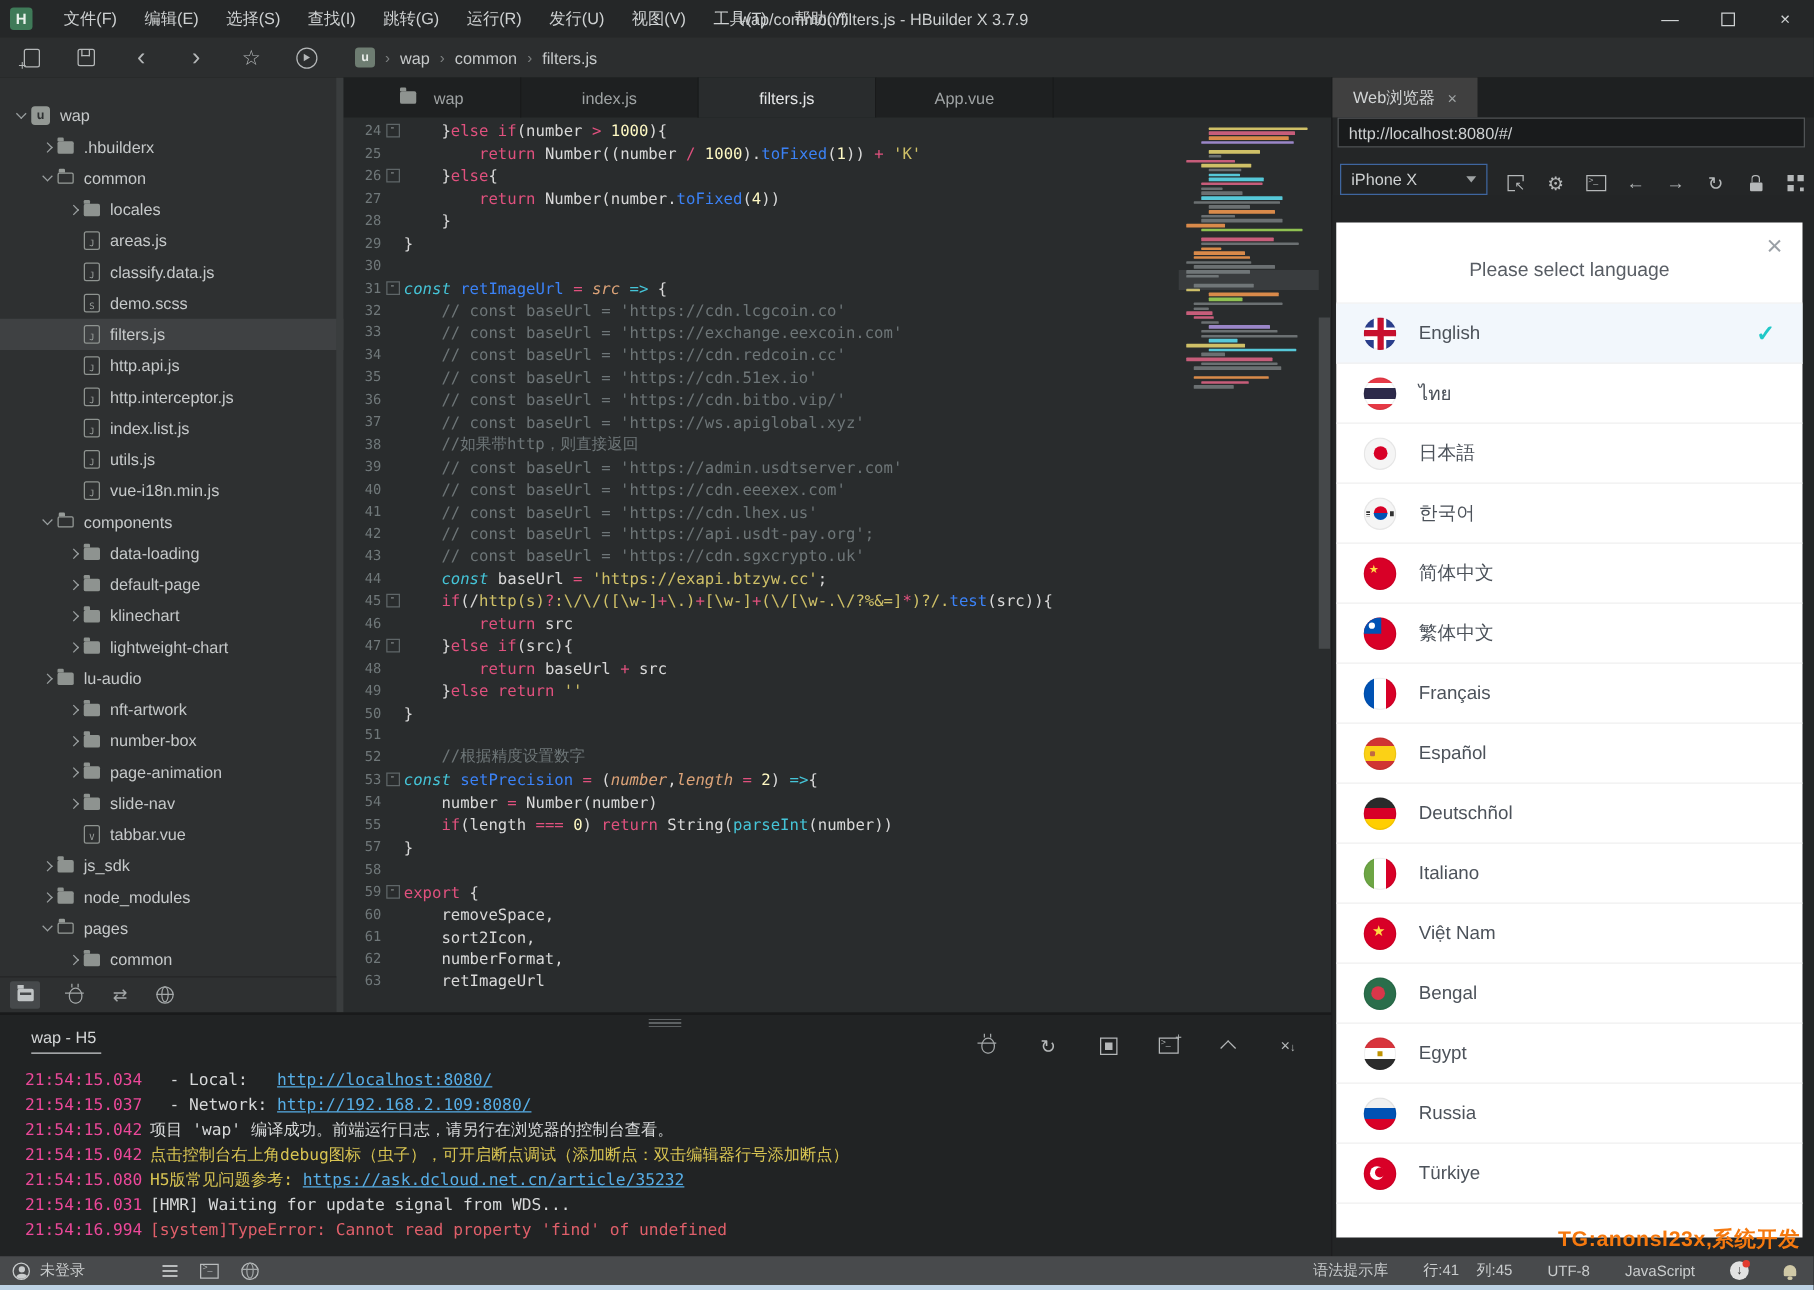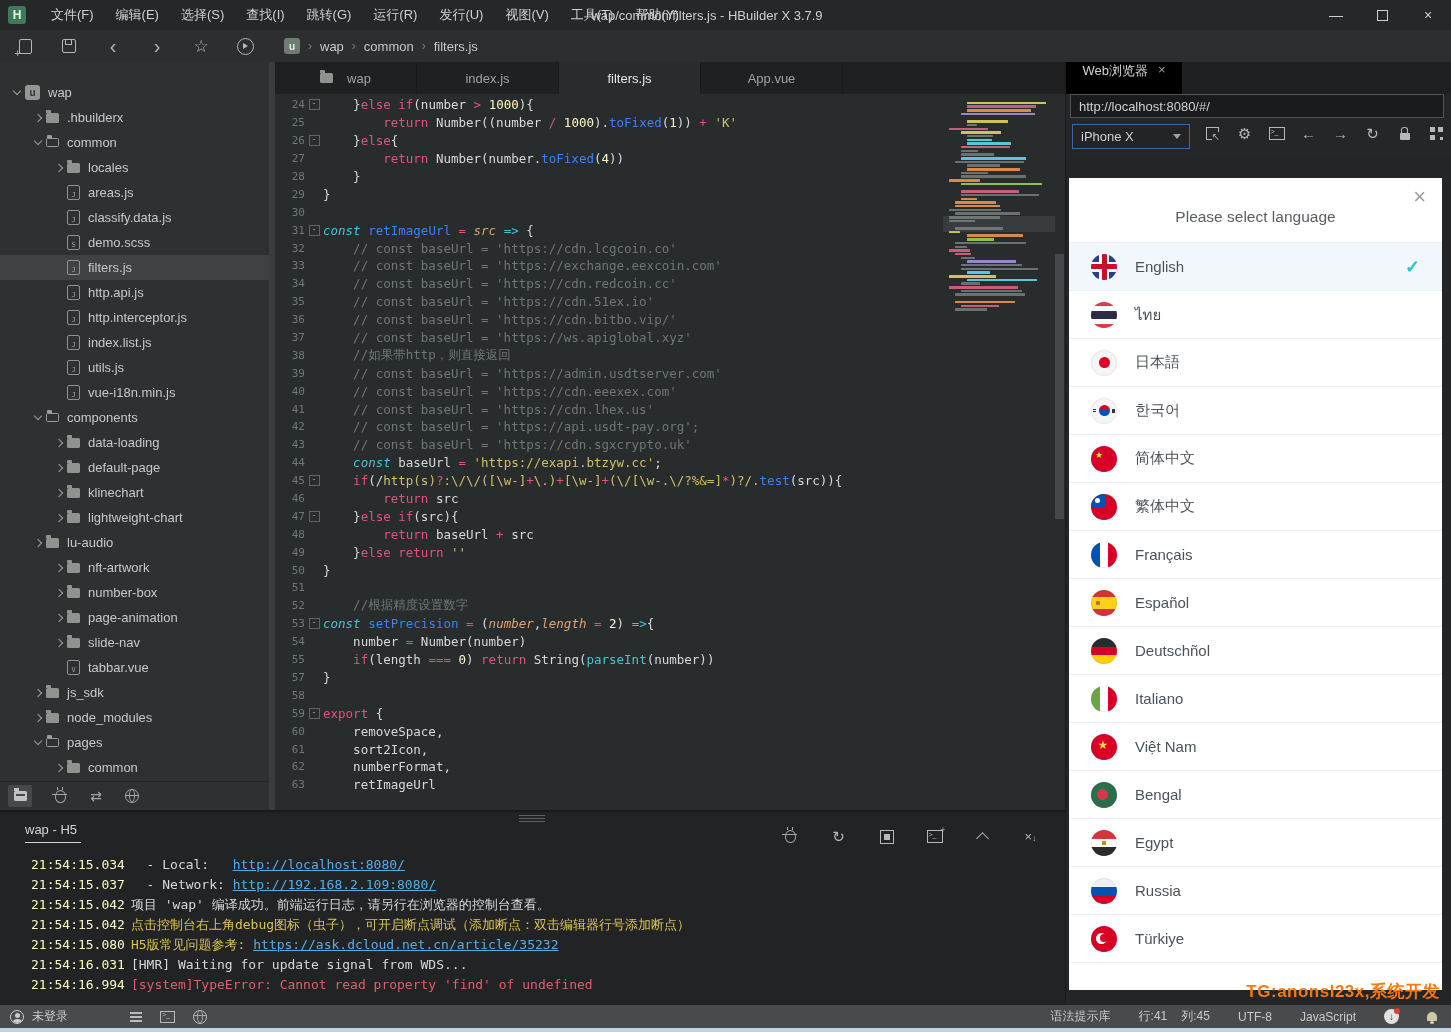--- a/index.html
+++ b/index.html
@@ -78,25 +78,25 @@
   .tk-p{color:#d8d8d8;} .tk-k{color:#e0517e;} .tk-c{color:#45c5d8;font-style:italic;}
   .tk-i{color:#45c5d8;} .tk-f{color:#3b82f6;} .tk-n{color:#fef9c3;}
   .tk-s{color:#cfc067;} .tk-m{color:#6e7678;} .tk-a{color:#dca378;font-style:italic;}
   .minimap{position:absolute;right:16px;top:4px;width:100px;height:216px;}
   .mm-bar{height:2.5px;margin-bottom:1.2px;border-radius:0.5px;}
   .mm-band{position:absolute;left:-6px;right:-6px;top:118px;height:16px;background:rgba(140,150,155,.16);}
   .escroll{position:absolute;right:1px;top:160px;width:9px;height:265px;background:#45484a;}
   
   .browser{top:62px;left:1065px;width:386px;height:943px;background:#242627;border-left:1px solid #1a1b1c;}
   .btabbar{height:32px;background:#1e2021;display:flex;}
-  .btab{width:116px;background:#000000;color:#d2d5d6;font-size:13px;display:flex;justify-content:center;gap:10px;}
+  .btab{width:116px;background:#404040;color:#d2d5d6;font-size:13px;display:flex;align-items:center;justify-content:center;gap:10px;}
   .btab .x{color:#9fa3a4;font-size:13px;}
   .urlrow{height:30px;display:flex;align-items:flex-start;}
   .urlrow input{margin:0 8px 0 4px;flex:1;height:22px;background:#191b1c;border:1px solid #515456;color:#ced1d2;font-size:13px;padding:0 8px;outline:none;font-family:"Liberation Sans",sans-serif;}
-  .devrow{height:32px;display:flex;align-items:flex-start;}
+  .devrow{height:32px;display:flex;align-items:flex-end;}
   .dev-select{width:100px;height:23px;margin-left:6px;border:1px solid #3f66a0;background:#222425;display:flex;align-items:center;justify-content:space-between;padding:0 8px;font-size:13px;color:#ced1d2;}
   .dev-caret{width:0;height:0;border-left:4px solid transparent;border-right:4px solid transparent;border-top:5px solid #9ea2a3;}
   .brow-ic{margin-left:13px;width:19px;height:19px;display:flex;align-items:center;justify-content:center;color:#b5b8b9;font-size:15px;}
   .i-external{width:11px;height:11px;border:1.5px solid #b5b8b9;position:relative;}
   .i-external::after{content:'↖';position:absolute;right:-2px;bottom:-3px;font-size:10px;color:#b5b8b9;background:#242627;line-height:1;}
   .i-term{width:14px;height:11px;border:1.4px solid #b5b8b9;position:relative;font-size:7px;color:#b5b8b9;}
   .i-term::after{content:'>_';position:absolute;left:1px;top:0px;letter-spacing:0;}
   .i-term .plus{position:absolute;right:-4px;top:-6px;font-size:9px;}
   .i-unlock{width:10px;height:7px;background:#b5b8b9;border-radius:1px;position:relative;margin-top:6px;}
   .i-unlock::before{content:'';position:absolute;top:-6px;left:1px;width:5px;height:5px;border:1.5px solid #b5b8b9;border-bottom:none;border-radius:3px 3px 0 0;}
@@ -143,21 +143,21 @@
   .con-tab{display:inline-block;margin:10px 0 0 25px;font-size:13px;color:#d4d6d7;padding:0 4px 5px 0;border-bottom:1px solid #cdd0d1;}
   .con-icons{position:absolute;top:16px;right:26px;display:flex;gap:31px;}
   .con-ic{width:17px;height:17px;display:flex;align-items:center;justify-content:center;color:#b5b8b9;font-size:15px;}
   .i-stop{width:12px;height:12px;border:1.4px solid #b5b8b9;display:flex;align-items:center;justify-content:center;}
   .i-stop::before{content:'';width:6px;height:6px;background:#b5b8b9;}
   .i-collapse{width:8px;height:8px;border-left:1.6px solid #b5b8b9;border-top:1.6px solid #b5b8b9;transform:rotate(45deg);margin-top:4px;}
   .i-clear{font-size:13px;color:#b5b8b9;}
   .i-clear::after{content:'↓';font-size:9px;}
   .con-lines{margin:12px 0 0 20px;font-family:"DejaVu Sans Mono",monospace;font-size:13px;line-height:20px;}
   .con-line{white-space:pre;}
-  .t{color:#fef9c3;margin-right:6px;margin-left:11px;}
+  .t{color:#ec4899;margin-right:6px;}
   .c-w{color:#d6d8d9;} .c-y{color:#d8c452;} .c-r{color:#df5f6a;}
   .c-l{color:#57aee6;text-decoration:underline;}
   
   .statusbar{top:1005px;left:0;right:0;height:23px;background:#484a4c;display:flex;align-items:center;font-size:12px;color:#c9cccd;}
   .sb-left{display:flex;align-items:center;margin-left:10px;gap:8px;}
   .i-user{width:12px;height:12px;border:1.3px solid #c9cccd;border-radius:50%;position:relative;overflow:hidden;}
   .i-user::before{content:'';position:absolute;left:3.5px;top:2px;width:5px;height:5px;border-radius:50%;background:#c9cccd;}
   .i-user::after{content:'';position:absolute;left:1.5px;top:8px;width:9px;height:6px;border-radius:50%;background:#c9cccd;}
   .sb-mid{display:flex;align-items:center;margin-left:62px;gap:18px;}
   .i-list{width:12px;height:10px;background:repeating-linear-gradient(180deg,#b9bcbd 0 1.5px,transparent 1.5px 4.2px);}

